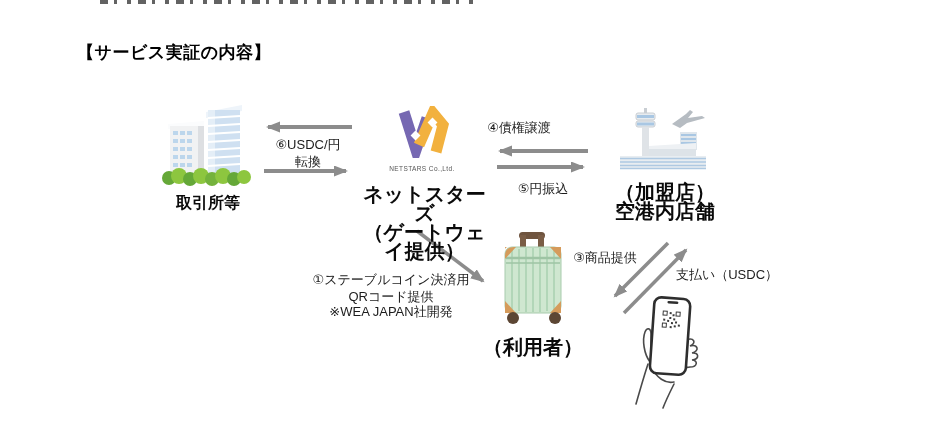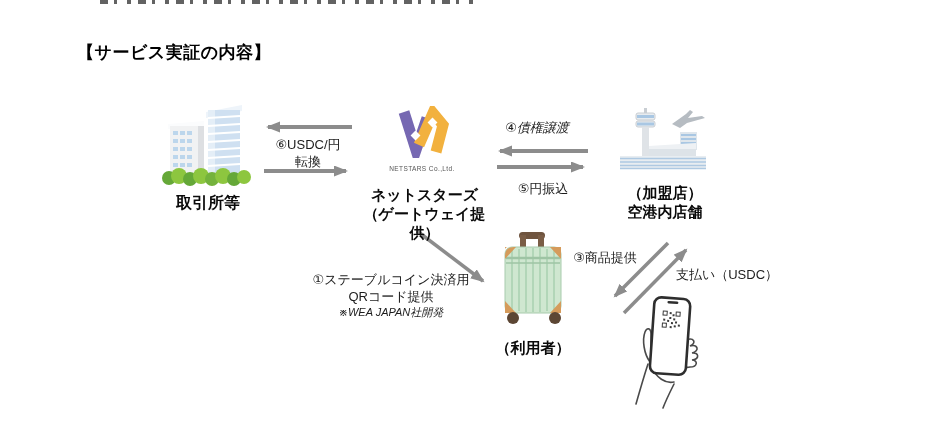--- a/index.html
+++ b/index.html
@@ -2,24 +2,24 @@
 <html><head>
 <meta charset="utf-8">
 <style>
   html,body{margin:0;padding:0;background:#ffffff;}
   #canvas{
     position:relative;width:939px;height:427px;background:#ffffff;overflow:hidden;
     font-family:"Liberation Sans","DejaVu Sans",sans-serif;color:#111;
   }
   .abs{position:absolute;}
   .heading{font-size:17px;font-weight:bold;letter-spacing:.5px;color:#000;}
-  .node-label{font-weight:bold;font-size:15px;line-height:19px;text-align:center;color:#0a0a0a;}
+  .node-label{font-weight:bold;font-size:20px;line-height:19px;text-align:center;color:#0a0a0a;}
   .node-label.big{font-size:16px;}
   .flow-label{font-size:13px;line-height:17px;text-align:center;color:#1c1c1c;}
-  .flow-label .small{font-size:11px;line-height:14px;font-style:italic;}
+  .flow-label .small{font-size:13px;line-height:14px;}
   .logo-caption{font-size:6.5px;letter-spacing:.4px;color:#555;text-align:center;}
   .clip-frag{
     height:4px;opacity:.85;
     background:repeating-linear-gradient(90deg,#474747 0 8px,transparent 8px 14px,#474747 14px 17px,transparent 17px 27px,#474747 27px 31px,transparent 31px 38px);
   }
   svg{display:block;}
 </style>
 </head>
 <body>
 
@@ -109,21 +109,21 @@
     <path d="M27,39 L41,7 L51,19 L44,46" fill="none" stroke="#f2b13e" stroke-width="11" stroke-linecap="butt" stroke-linejoin="miter"></path>
     <rect x="20" y="26" width="7" height="7" fill="#ffffff" transform="rotate(45 23.5 29.5)"></rect>
     <rect x="37" y="13" width="7" height="7" fill="#ffffff" transform="rotate(45 40.5 16.5)"></rect>
   </svg>
   <div class="abs logo-caption" style="left:381px;top:165px;width:82px;">NETSTARS Co.,Ltd.</div>
   <div class="abs node-label" style="left:357px;top:185px;width:135px;">
     <div>ネットスターズ</div>
     <div>（ゲートウェイ提供）</div>
   </div>
 
-  <div class="abs flow-label" style="left:487px;top:119px;width:100px;font-style:italic;">④債権譲渡</div>
+  <div class="abs flow-label" style="left:469px;top:119px;width:100px;">④債権譲渡</div>
   <div class="abs flow-label" style="left:493px;top:180px;width:100px;">⑤円振込</div>
 
   <svg class="abs" style="left:618px;top:106px;" width="92" height="70" viewBox="0 0 92 70">
 
     <path d="M54,18 L68,8 L72,4 L75,6 L70,12 L84,10 L87,12 L69,17 L62,22 Z" fill="#b6bcc2"></path>
 
     <rect x="26" y="2" width="3" height="5" fill="#c9ced3"></rect>
     <rect x="18" y="7" width="19" height="7" rx="2" fill="#e8ecef" stroke="#c9ced3" stroke-width="1"></rect>
     <rect x="19" y="9" width="17" height="3" fill="#a9c7e3"></rect>
     <rect x="18" y="15" width="19" height="6" rx="2" fill="#e8ecef" stroke="#c9ced3" stroke-width="1"></rect>

